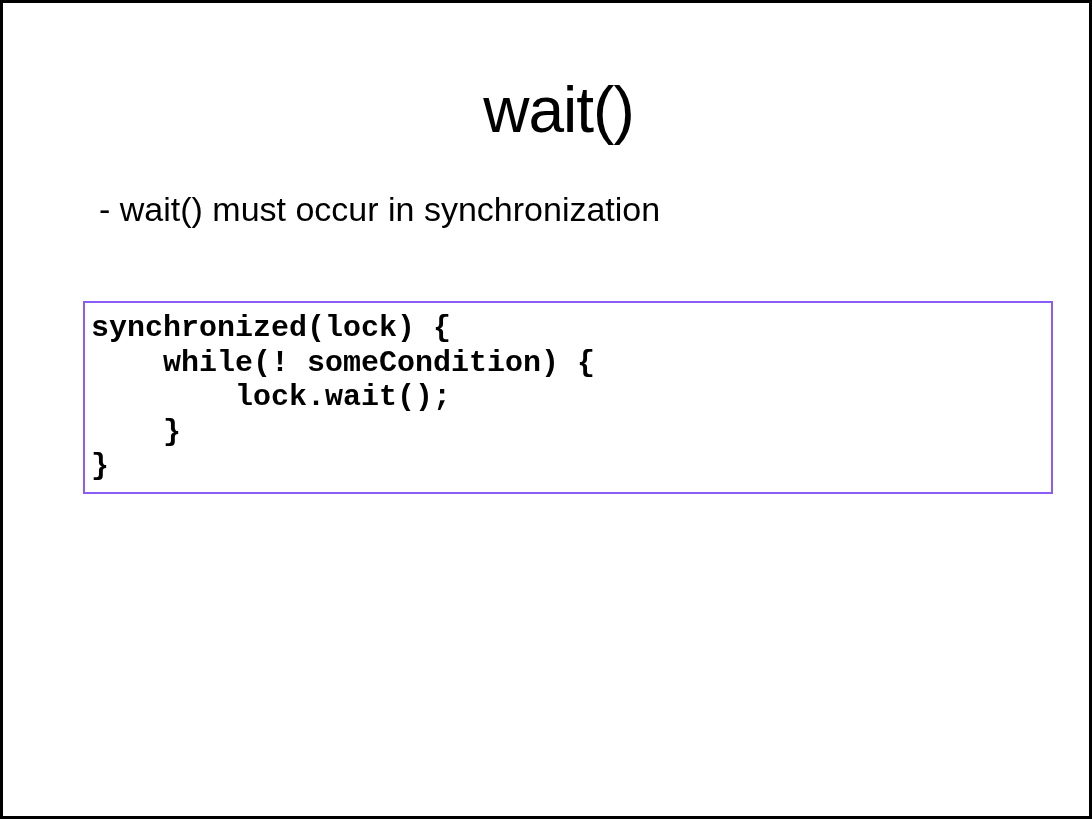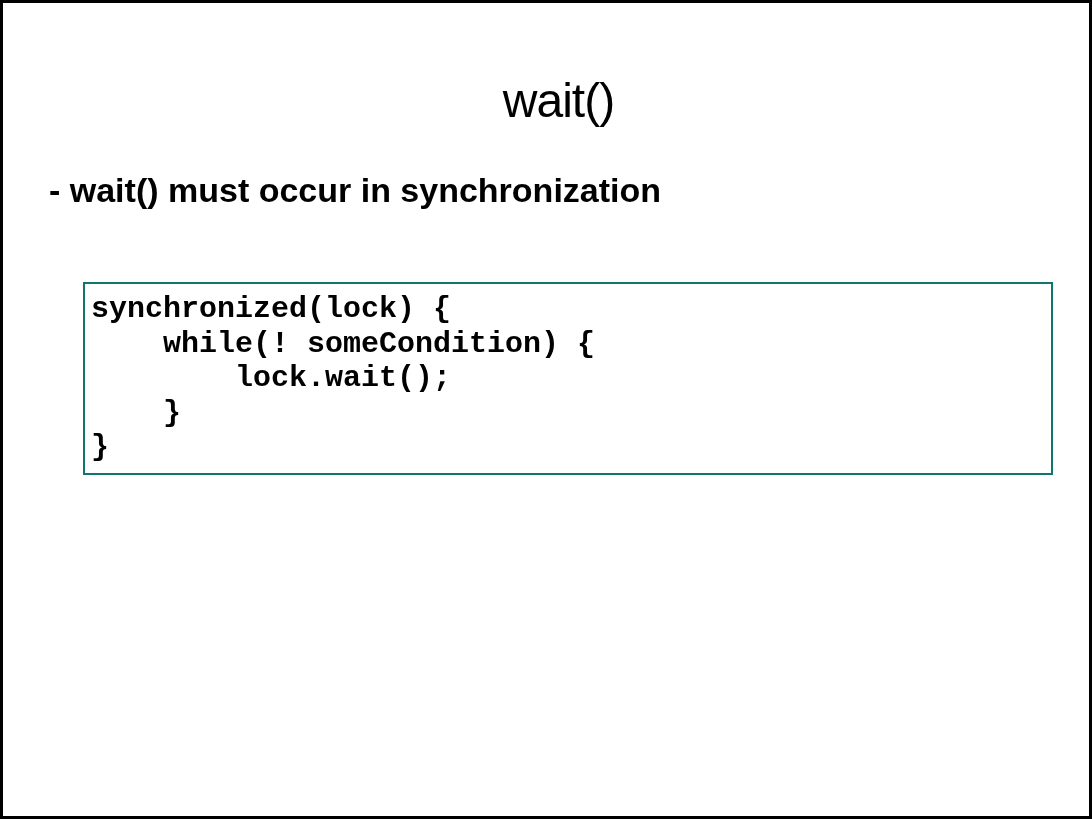--- a/index.html
+++ b/index.html
@@ -15,40 +15,40 @@
     box-sizing: border-box;
     width: 1092px;
     height: 819px;
     border: 3px solid #000000;
     padding: 0;
     position: relative;
     background: #ffffff;
   }
   .title {
     text-align: center;
-    font-size: 48px;
+    font-size: 64px;
     font-weight: 400;
     margin-top: 70px;
     margin-bottom: 40px;
     letter-spacing: -1px;
     padding-left: 25px;
   }
   .bullets {
-    margin-left: 46px;
+    margin-left: 96px;
     margin-right: 80px;
     font-size: 34px;
     line-height: 1.3;
-    font-weight: 700;
+    font-weight: 400;
   }
   .bullet {
     margin: 0;
   }
   .codebox {
     margin: 70px 36px 0 80px;
-    border: 2px solid #0f766e;
+    border: 2px solid #8b5cf6;
     padding: 8px 6px 8px 6px;
     font-family: "Courier New", Courier, monospace;
     font-size: 30px;
     font-weight: bold;
     line-height: 1.15;
     white-space: pre;
   }
 </style>
 </head>
 <body>

